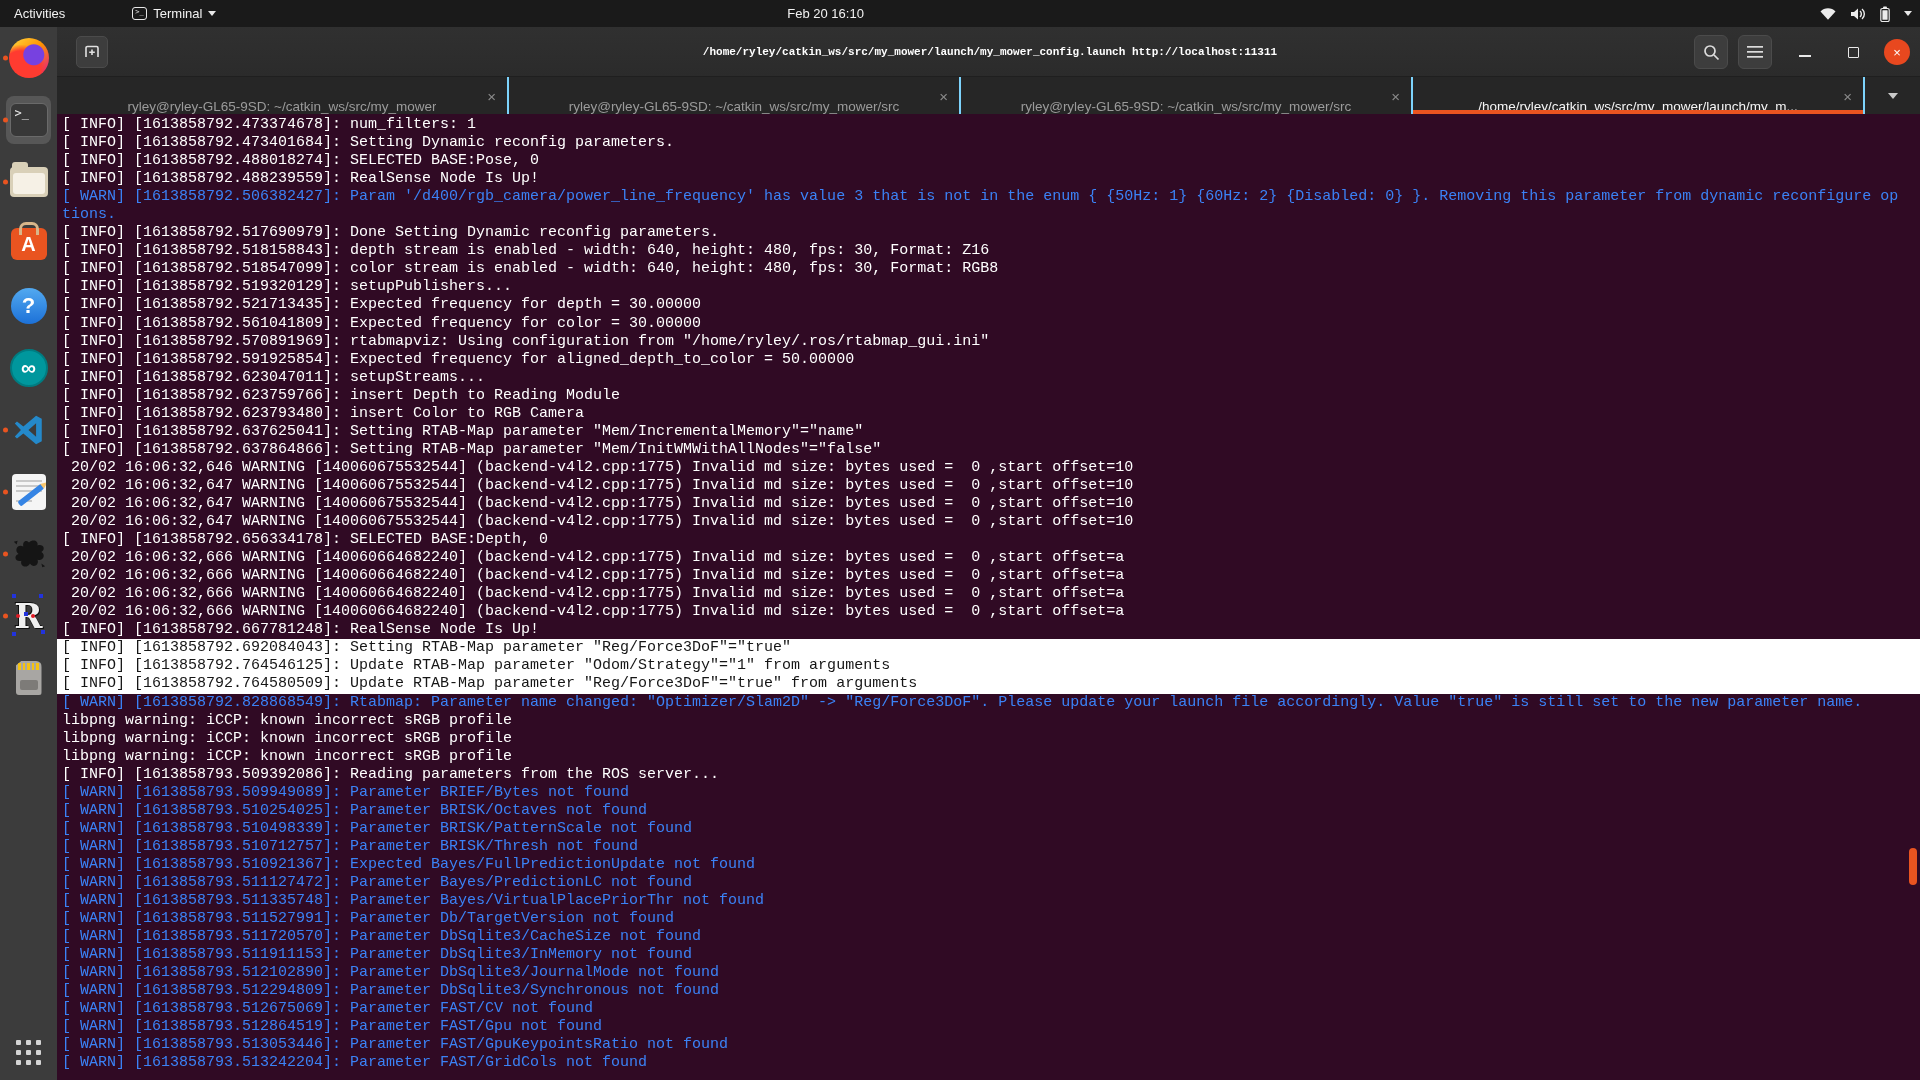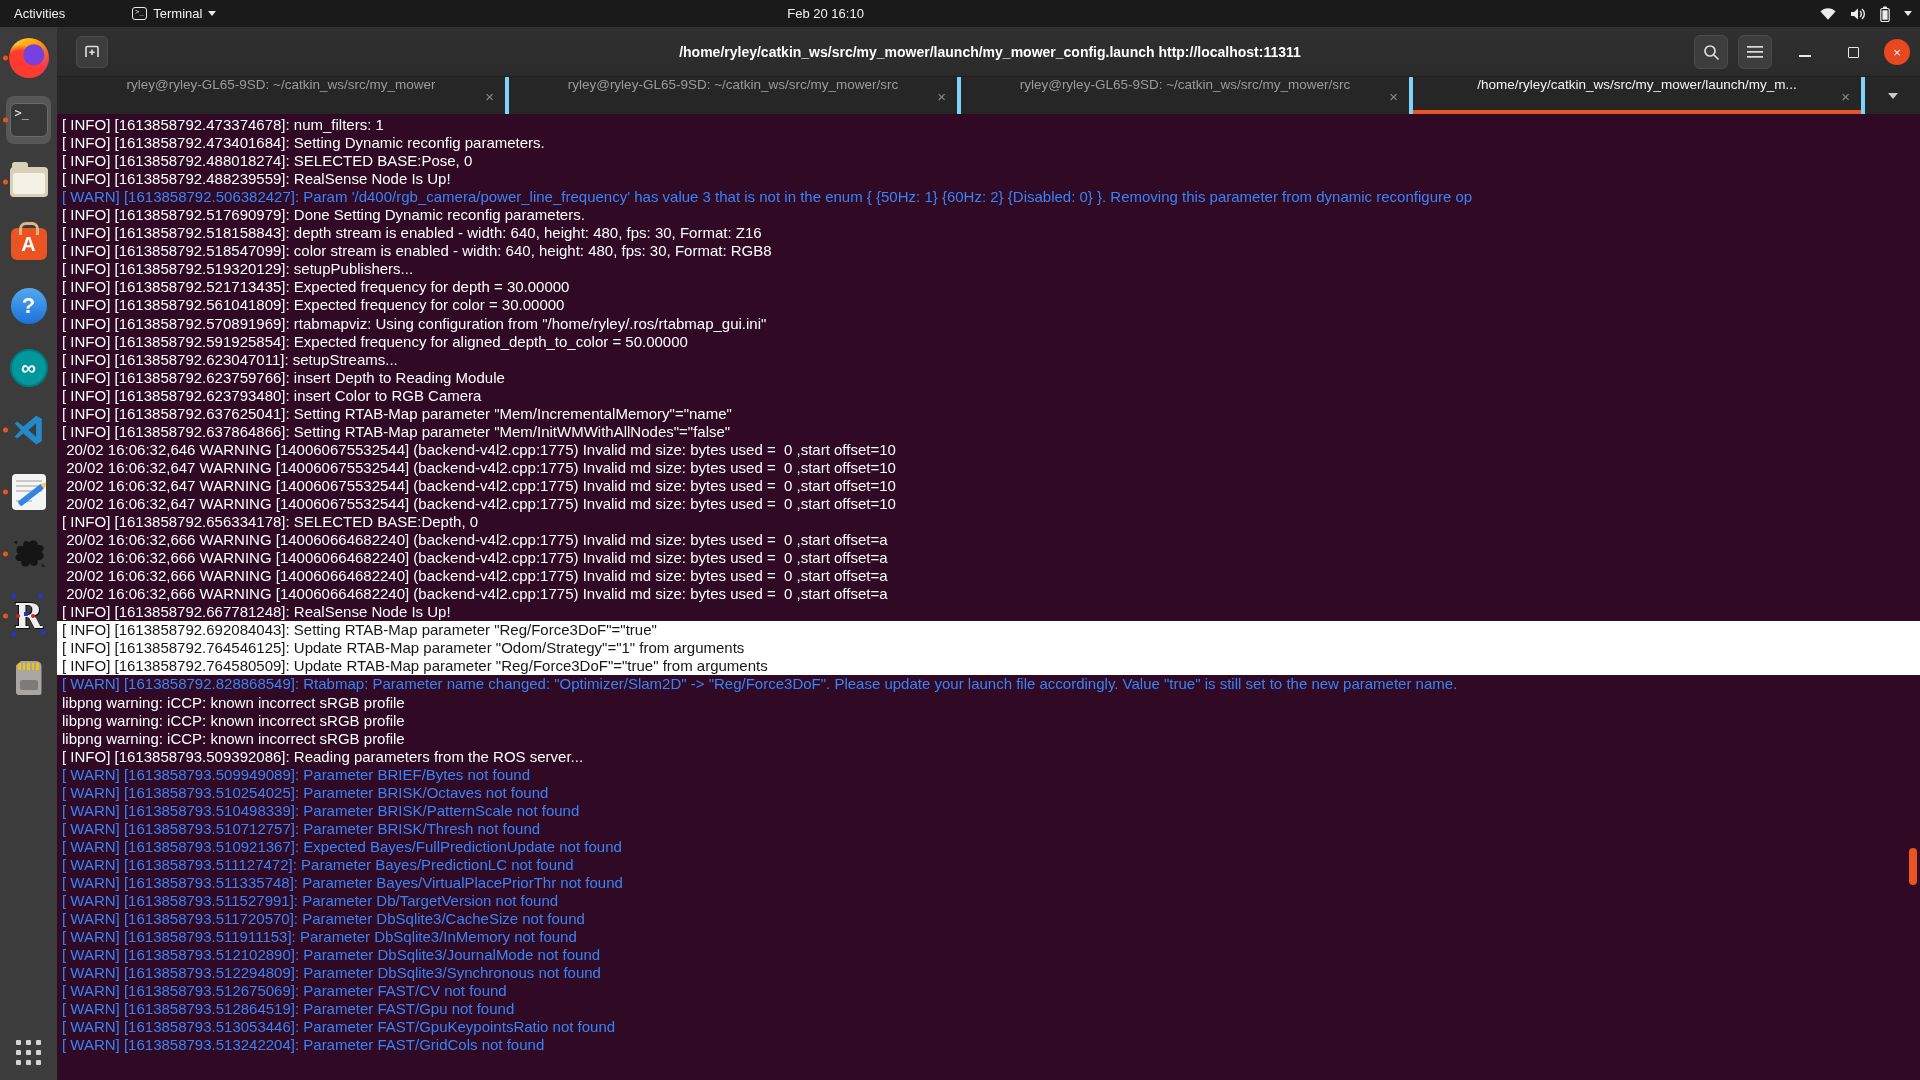--- a/index.html
+++ b/index.html
@@ -49,39 +49,39 @@
   .ic-sdcard .pins i { width:2.5px; height:7px; background:#f5c211; }
   .ic-sdcard::after { content:""; position:absolute; left:4px; bottom:5px; width:18px; height:10px; background:#7d7b78; border-radius:2px; }
   .show-apps { position:absolute; left:0; bottom:6px; width:57px; height:44px; display:flex; align-items:center; justify-content:center; }
   .grid9 { display:grid; grid-template-columns:repeat(3,5px); grid-template-rows:repeat(3,5px); gap:5px; }
   .grid9 i { width:5px; height:5px; background:#d5d5d5; border-radius:1px; }
 
   
   .window { position:absolute; left:57px; top:27px; width:1863px; height:1053px; background:#300a24; }
   .headerbar { position:absolute; left:0; top:0; width:100%; height:50px; background:linear-gradient(#303030,#2b2b2b); border-bottom:1px solid #1f1f1f; }
   .newtab-btn { position:absolute; left:19px; top:9px; width:32px; height:32px; background:#3d3d3d; border:1px solid #4b4b4b; border-radius:5px; display:flex; align-items:center; justify-content:center; }
-  .win-title { position:absolute; left:3px; right:0; top:0; height:50px; display:flex; align-items:center; justify-content:center; color:#fff; font-weight:bold; font-size:14px; pointer-events:none; }
+  .win-title { position:absolute; left:3px; right:0; top:0; height:50px; display:flex; align-items:center; justify-content:center; color:#fff; font-weight:bold; font-size:11px; pointer-events:none;font-family:Liberation Mono, monospace; }
   .hdr-right { position:absolute; right:10px; top:0; height:50px; display:flex; align-items:center; gap:10px; }
   .sq-btn { width:34px; height:34px; background:#3d3d3d; border:1px solid #4b4b4b; border-radius:6px; display:flex; align-items:center; justify-content:center; }
   .winctl { width:30px; height:30px; display:flex; align-items:center; justify-content:center; margin-left:8px; }
   .min-glyph { width:12px; height:2px; background:#e8e8e8; margin-top:8px; }
   .restore-glyph { width:11px; height:11px; border:1.5px solid #e8e8e8; border-radius:1px; }
   .close-btn { width:26px; height:26px; border-radius:50%; background:#e8481f; color:#fff; font-size:13px; display:flex; align-items:center; justify-content:center; margin-left:6px; }
 
   .tabbar { position:absolute; left:0; top:50px; width:100%; height:37px; background:#262626; display:flex; }
-  .tab { flex:1 1 0; max-width:452px; position:relative; display:flex; align-items:flex-start; justify-content:center; border-right:4px solid #7dd3fc; color:#9b9b9b; font-size:13.5px; }
+  .tab { flex:1 1 0; max-width:452px; position:relative; display:flex; align-items:flex-end; justify-content:center; border-right:2px solid #7dd3fc; color:#9b9b9b; font-size:13.5px; }
   .tab.active { color:#f5f5f5; }
   .tab.active::after { content:""; position:absolute; left:0; right:0; bottom:0; height:4px; background:#e95420; }
   .tab-label { white-space:nowrap; overflow:hidden; max-width:86%; }
   .tab-close { position:absolute; right:11px; top:50%; transform:translateY(-50%); font-size:15px; color:#8b8b8b; }
   .tab-chevron { width:55px; display:flex; align-items:center; justify-content:center; }
   .tab-chevron b { width:0; height:0; border-left:5px solid transparent; border-right:5px solid transparent; border-top:6px solid #c9c9c9; }
 
   .term { position:absolute; left:0; top:87px; width:100%; height:966px; background:#300a24; overflow:hidden; padding-top:2px; }
-  .trow { height:18.05px; line-height:18.05px; padding-left:5px; white-space:pre; font-family:Liberation Sans, sans-serif; font-size:15px; color:#ffffff; }
+  .trow { height:18.05px; line-height:18.05px; padding-left:5px; white-space:pre; font-family:Liberation Mono, monospace; font-size:15px; color:#ffffff; }
   .trow.warn { color:#3b82f6; }
   .trow.selected { background:#ffffff; color:#161616; }
   .scroll-thumb { position:absolute; right:3px; top:821px; width:8px; height:37px; background:#e95420; border-radius:4px; }
 </style>
 </head>
 <body>
 
 <div class="topbar">
   <div class="tb-left">
     <div class="tb-activities">Activities</div>
@@ -273,20 +273,21 @@
         <b></b>
       </div>
   </div>
 
   <div class="term">
   <div class="trow plain">[ INFO] [1613858792.473374678]: num_filters: 1</div>
       <div class="trow plain">[ INFO] [1613858792.473401684]: Setting Dynamic reconfig parameters.</div>
       <div class="trow plain">[ INFO] [1613858792.488018274]: SELECTED BASE:Pose, 0</div>
       <div class="trow plain">[ INFO] [1613858792.488239559]: RealSense Node Is Up!</div>
       <div class="trow warn">[ WARN] [1613858792.506382427]: Param '/d400/rgb_camera/power_line_frequency' has value 3 that is not in the enum { {50Hz: 1} {60Hz: 2} {Disabled: 0} }. Removing this parameter from dynamic reconfigure op</div>
+      <div class="trow warn">tions.</div>
       <div class="trow plain">[ INFO] [1613858792.517690979]: Done Setting Dynamic reconfig parameters.</div>
       <div class="trow plain">[ INFO] [1613858792.518158843]: depth stream is enabled - width: 640, height: 480, fps: 30, Format: Z16</div>
       <div class="trow plain">[ INFO] [1613858792.518547099]: color stream is enabled - width: 640, height: 480, fps: 30, Format: RGB8</div>
       <div class="trow plain">[ INFO] [1613858792.519320129]: setupPublishers...</div>
       <div class="trow plain">[ INFO] [1613858792.521713435]: Expected frequency for depth = 30.00000</div>
       <div class="trow plain">[ INFO] [1613858792.561041809]: Expected frequency for color = 30.00000</div>
       <div class="trow plain">[ INFO] [1613858792.570891969]: rtabmapviz: Using configuration from "/home/ryley/.ros/rtabmap_gui.ini"</div>
       <div class="trow plain">[ INFO] [1613858792.591925854]: Expected frequency for aligned_depth_to_color = 50.00000</div>
       <div class="trow plain">[ INFO] [1613858792.623047011]: setupStreams...</div>
       <div class="trow plain">[ INFO] [1613858792.623759766]: insert Depth to Reading Module</div>

